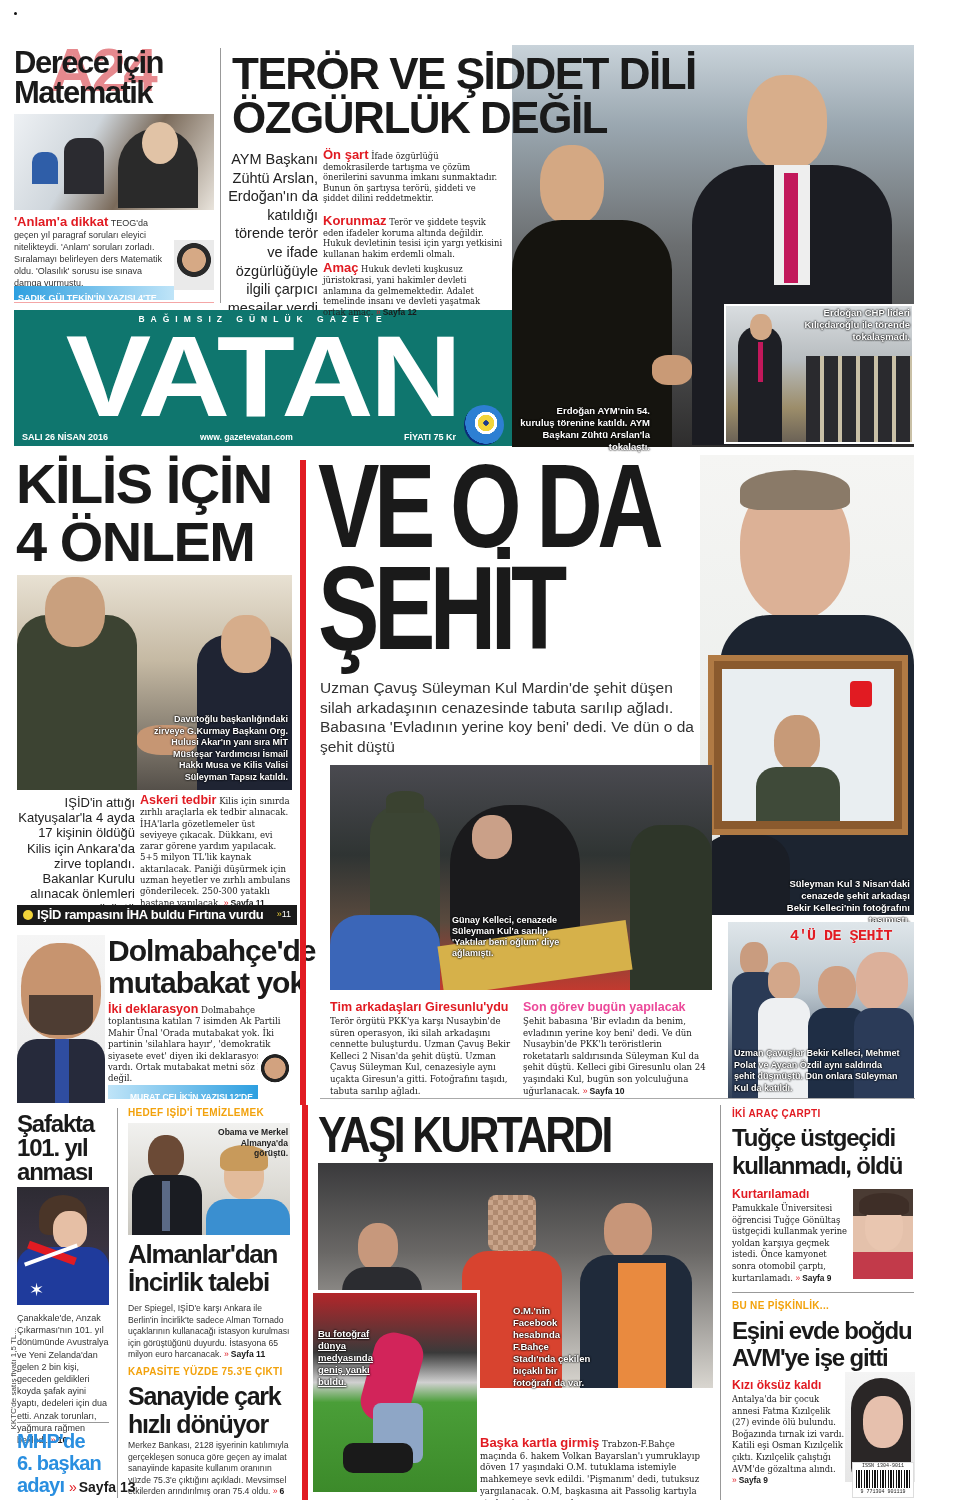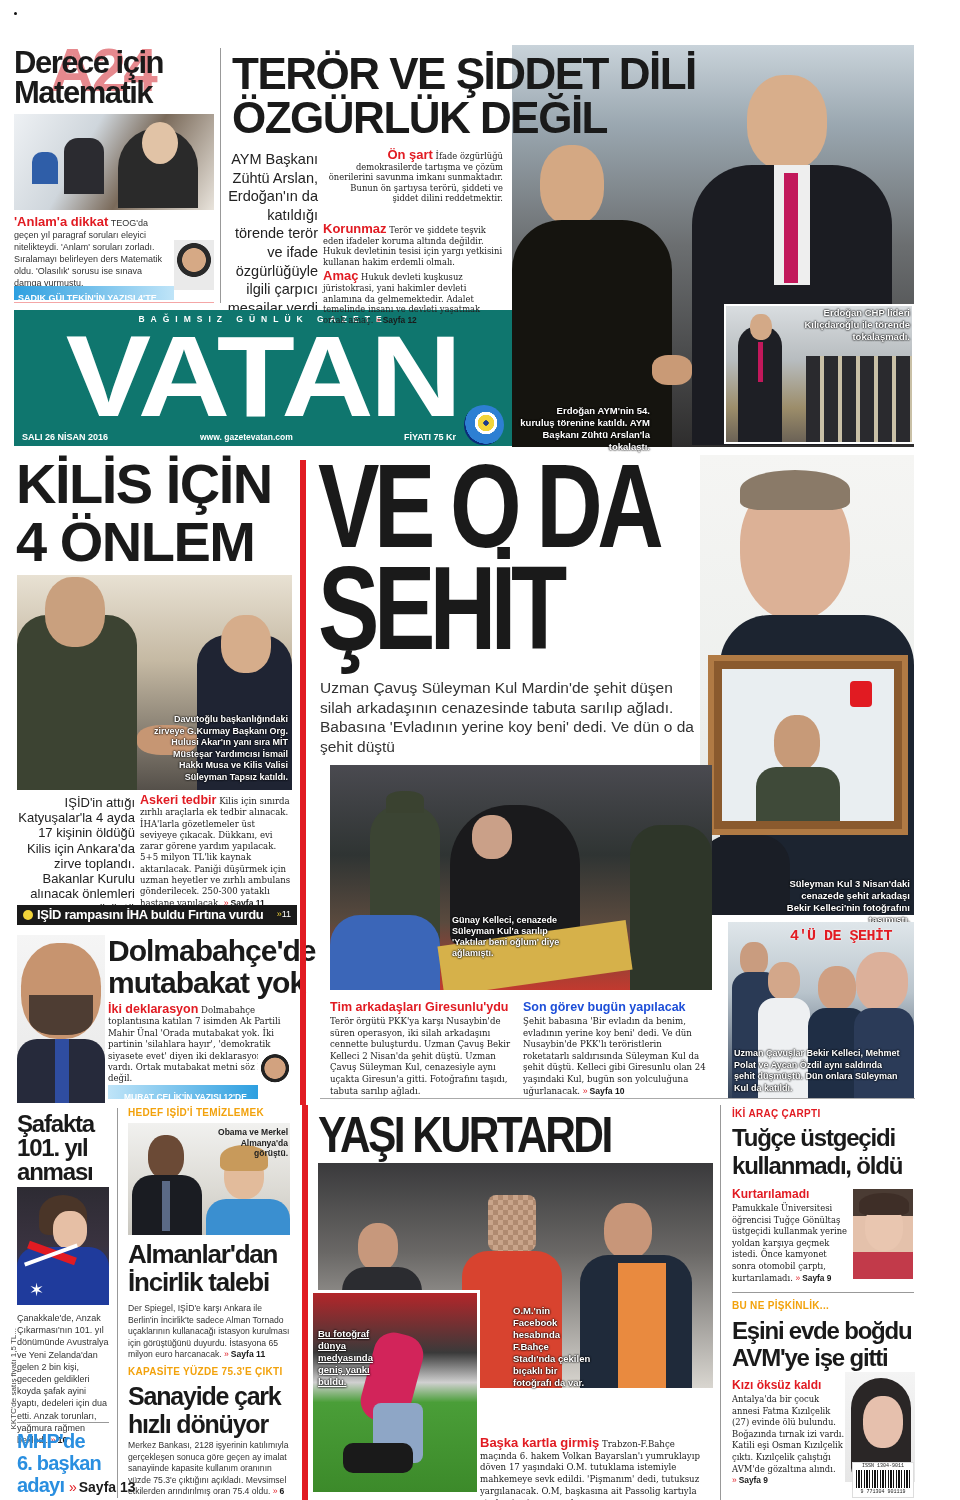--- a/index.html
+++ b/index.html
@@ -52,21 +52,21 @@
   <div class="abs" style="left:28px;top:100px;width:64px;height:80px;background:#d4a883;border-radius:45%;"></div>
   <div class="abs" style="left:0;top:175px;width:160px;height:227px;background:#15140f;border-radius:50px 50px 0 0;"></div>
   <div class="abs" style="left:140px;top:310px;width:40px;height:30px;background:#c99a76;border-radius:40%;"></div>
 </div>
 <div class="abs hl" style="left:232px;top:52px;font-size:44px;letter-spacing:-1.5px;line-height:44px;color:#1a1a1a;z-index:2;">
   <div>TERÖR VE ŞİDDET DİLİ</div>
   <div>ÖZGÜRLÜK DEĞİL</div>
 </div>
 <div class="abs" style="left:222px;top:150px;width:96px;text-align:right;font-family:'Liberation Sans',sans-serif;font-size:14.5px;line-height:18.6px;color:#222;">AYM Başkanı Zühtü Arslan, Erdoğan'ın da katıldığı törende terör ve ifade özgürlüğüyle ilgili çarpıcı mesajlar verdi</div>
 <div class="abs body-s" style="left:323px;top:150px;width:180px;font-size:8.4px;line-height:10.6px;z-index:2;">
-  <p style="margin-bottom:20px;text-align:right;"><span class="lead" style="font-size:13px;">Ön şart</span> <span>İfade özgürlüğü demokrasilerde tartışma ve çözüm önerilerini savunma imkanı sunmaktadır. Bunun ön şartıysa terörü, şiddeti ve şiddet dilini reddetmektir.</span></p>
+  <p style="margin-bottom:12px;"><span class="lead" style="font-size:13px;">Ön şart</span> <span>İfade özgürlüğü demokrasilerde tartışma ve çözüm önerilerini savunma imkanı sunmaktadır. Bunun ön şartıysa terörü, şiddeti ve şiddet dilini reddetmektir.</span></p>
   <p style="margin-bottom:4px;"><span class="lead" style="font-size:13px;">Korunmaz</span> <span>Terör ve şiddete teşvik eden ifadeler koruma altında değildir. Hukuk devletinin tesisi için yargı yetkisini kullanan hakim erdemli olmalı.</span></p>
   <p><span class="lead" style="font-size:13px;">Amaç</span> <span>Hukuk devleti kuşkusuz jüristokrasi, yani hakimler devleti anlamına da gelmemektedir. Adalet temelinde insanı ve devleti yaşatmak ortak amaç.</span> <span class="sayfa">Sayfa 12</span></p>
 </div>
 <div class="caption-w" style="left:520px;top:405px;width:130px;text-align:right;">Erdoğan AYM'nin 54. kuruluş törenine katıldı. AYM Başkanı Zühtü Arslan'la tokalaştı.</div>
 <div class="photo" style="left:724px;top:304px;width:190px;height:140px;border:2px solid #fff;background:linear-gradient(180deg,#d9dde0 0%,#b7bcbf 40%,#9c8d6a 75%,#6b6256 100%);">
   <div class="abs" style="left:12px;top:20px;width:44px;height:120px;background:#1e1f25;border-radius:20px 20px 0 0;"></div>
   <div class="abs" style="left:24px;top:8px;width:22px;height:26px;background:#d3a987;border-radius:45%;"></div>
   <div class="abs" style="left:32px;top:36px;width:5px;height:40px;background:#c2185b;"></div>
   <div class="abs" style="left:80px;top:50px;width:110px;height:90px;background:repeating-linear-gradient(90deg,#2a2a2e 0 14px,#c9c0a6 14px 18px);"></div>
 </div>
@@ -114,21 +114,21 @@
 <div class="abs hl" style="left:108px;top:935px;font-size:30px;letter-spacing:-1px;line-height:32px;">
   <div>Dolmabahçe'de</div>
   <div>mutabakat yok</div>
 </div>
 <div class="abs body-s" style="left:108px;top:1004px;width:185px;font-size:8.6px;line-height:11.4px;">
   <span class="lead" style="font-size:12.5px;">İki deklarasyon</span>
   <span>Dolmabahçe toplantısına katılan 7 isimden Ak Partili Mahir Ünal 'Orada mutabakat yok. İki partinin 'silahlara hayır', 'demokratik siyasete evet' diyen iki deklarasyonu vardı. Ortak mutabakat metni söz konusu değil.</span>
 </div>
 <div class="abs" style="left:258px;top:1050px;width:34px;height:48px;background:radial-gradient(circle at 50% 38%,#d2a27f 0 30%,#222 32% 40%,#fff 42%);"></div>
 <div class="abs" style="left:108px;top:1085px;width:150px;height:14px;background:linear-gradient(90deg,#bfe4f8,#2d9fe0);">
-  <span style="color:#fff;font-family:'Liberation Sans',sans-serif;font-weight:bold;font-size:8.5px;line-height:14px;padding-left:16px;">MURAT ÇELİK'İN YAZISI 12'DE</span>
+  <span style="color:#fff;font-family:'Liberation Sans',sans-serif;font-weight:bold;font-size:8.5px;line-height:14px;padding-left:22px;">MURAT ÇELİK'İN YAZISI 12'DE</span>
 </div>
 
 <div class="redbar" style="left:300px;top:460px;height:645px;"></div>
 
 <div class="abs" style="left:318px;top:455px;font-family:'Liberation Sans',sans-serif;font-weight:bold;font-size:118px;line-height:102px;letter-spacing:-7px;color:#1a1a1a;transform:scaleX(0.78);transform-origin:left top;">
   <div>VE O DA</div>
   <div>ŞEHİT</div>
 </div>
 <div class="photo" style="left:700px;top:455px;width:214px;height:460px;background:linear-gradient(180deg,#f5f5f3 0%,#eef0ee 50%,#e0e2df 100%);">
   <div class="abs" style="left:40px;top:25px;width:110px;height:140px;background:#dcb196;border-radius:45% 45% 48% 48%;"></div>
@@ -152,21 +152,21 @@
   <div class="abs" style="left:0;top:150px;width:110px;height:75px;background:#3b66b8;border-radius:30px 30px 0 0;"></div>
   <div class="abs" style="left:110px;top:168px;width:190px;height:50px;background:#d6b14a;transform:rotate(-8deg);"></div>
 </div>
 <div class="caption-w" style="left:452px;top:915px;width:125px;font-size:9px;line-height:11px;">Günay Kelleci, cenazede Süleyman Kul'a sarılıp 'Yaktılar beni oğlum' diye ağlamıştı.</div>
 
 <div class="abs" style="left:330px;top:1000px;width:185px;">
   <div style="font-family:'Liberation Sans',sans-serif;font-weight:bold;color:#e11b22;font-size:12.5px;margin-bottom:2px;">Tim arkadaşları Giresunlu'ydu</div>
   <div class="body-s" style="font-size:8.6px;line-height:11.6px;">Terör örgütü PKK'ya karşı Nusaybin'de süren operasyon, iki silah arkadaşını cennette buluşturdu. Uzman Çavuş Bekir Kelleci 2 Nisan'da şehit düştü. Uzman Çavuş Süleyman Kul, cenazesiyle aynı uçakta Giresun'a gitti. Fotoğrafını taşıdı, tabuta sarılıp ağladı.</div>
 </div>
 <div class="abs" style="left:523px;top:1000px;width:185px;">
-  <div style="font-family:'Liberation Sans',sans-serif;font-weight:bold;color:#1d4ed8;font-size:12.5px;margin-bottom:2px;">Son görev bugün yapılacak</div>
+  <div style="font-family:'Liberation Sans',sans-serif;font-weight:bold;color:#ec4899;font-size:12.5px;margin-bottom:2px;">Son görev bugün yapılacak</div>
   <div class="body-s" style="font-size:8.6px;line-height:11.6px;">
     <span>Şehit babasına 'Bir evladın da benim, evladının yerine koy beni' dedi. Ve dün Nusaybin'de PKK'lı teröristlerin roketatarlı saldırısında Süleyman Kul da şehit düştü. Kelleci gibi Giresunlu olan 24 yaşındaki Kul, bugün son yolculuğuna uğurlanacak.</span>
     <span class="sayfa">Sayfa 10</span>
   </div>
 </div>
 
 <div class="photo" style="left:728px;top:922px;width:186px;height:176px;background:linear-gradient(180deg,#dfe6ea 0%,#b9c4cc 40%,#34435a 100%);">
   <div class="abs" style="left:12px;top:20px;width:28px;height:34px;background:#c99c7f;border-radius:45%;"></div>
   <div class="abs" style="left:4px;top:50px;width:48px;height:126px;background:#2a3a55;border-radius:16px 16px 0 0;"></div>
   <div class="abs" style="left:40px;top:40px;width:32px;height:38px;background:#d3a78a;border-radius:45%;"></div>

